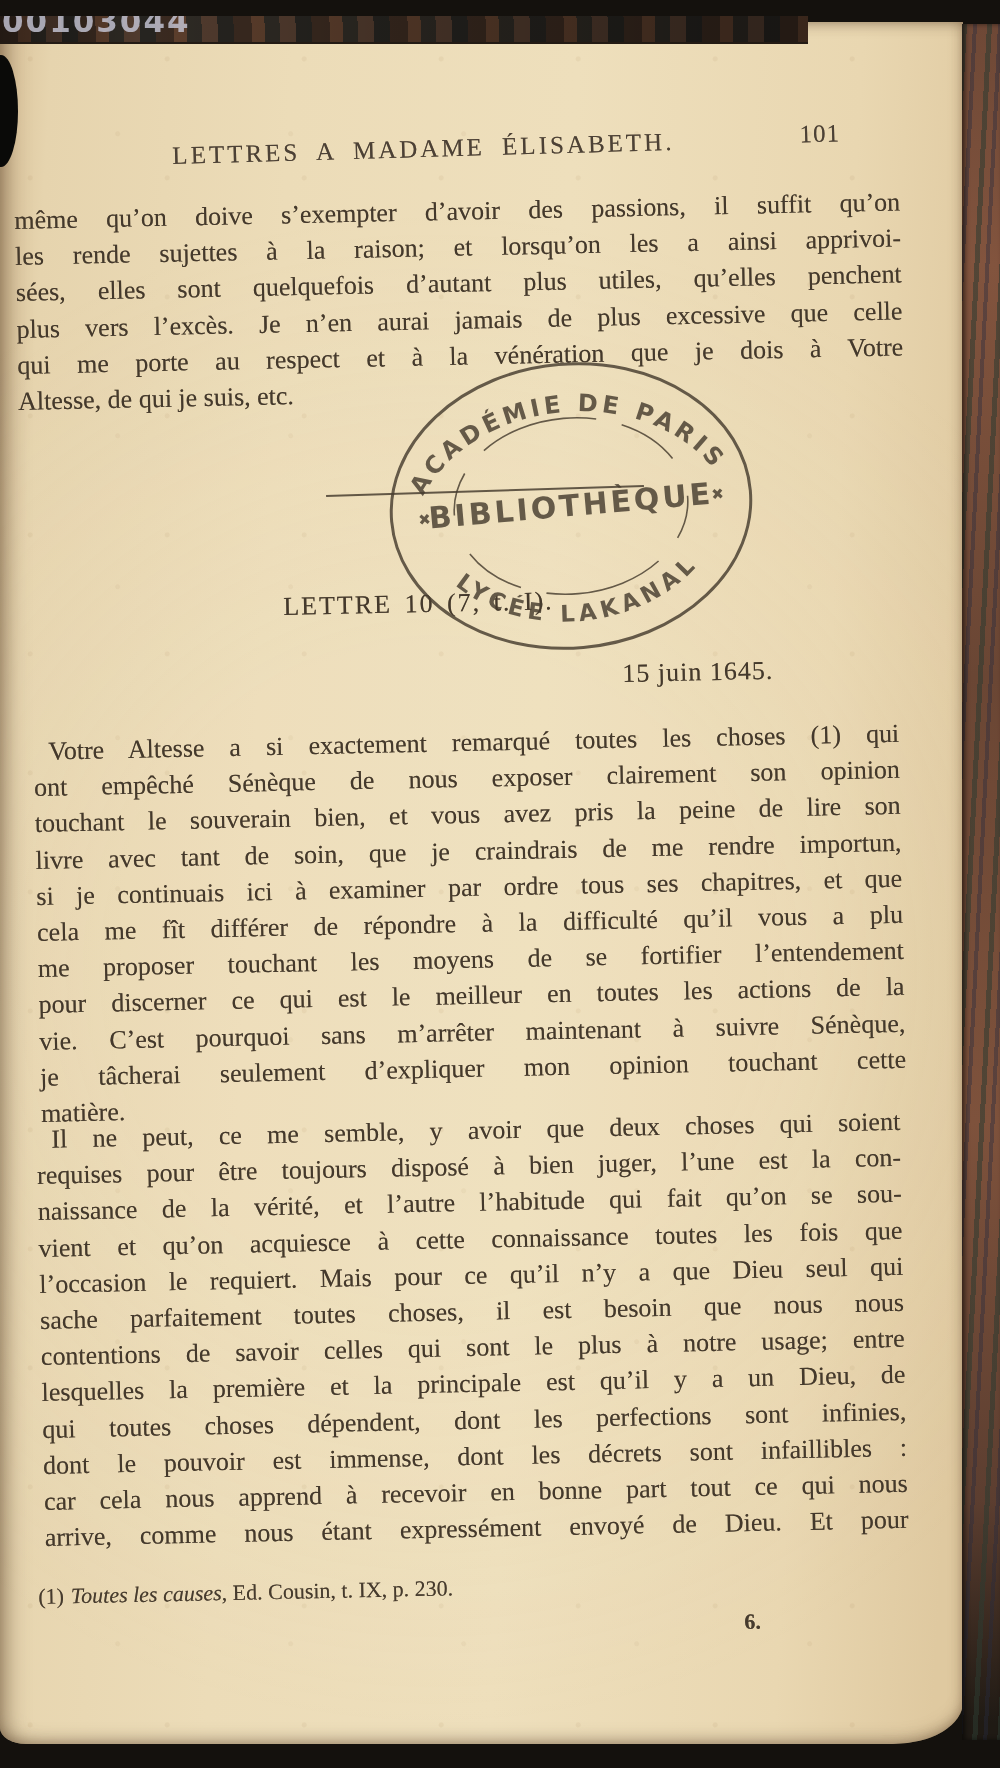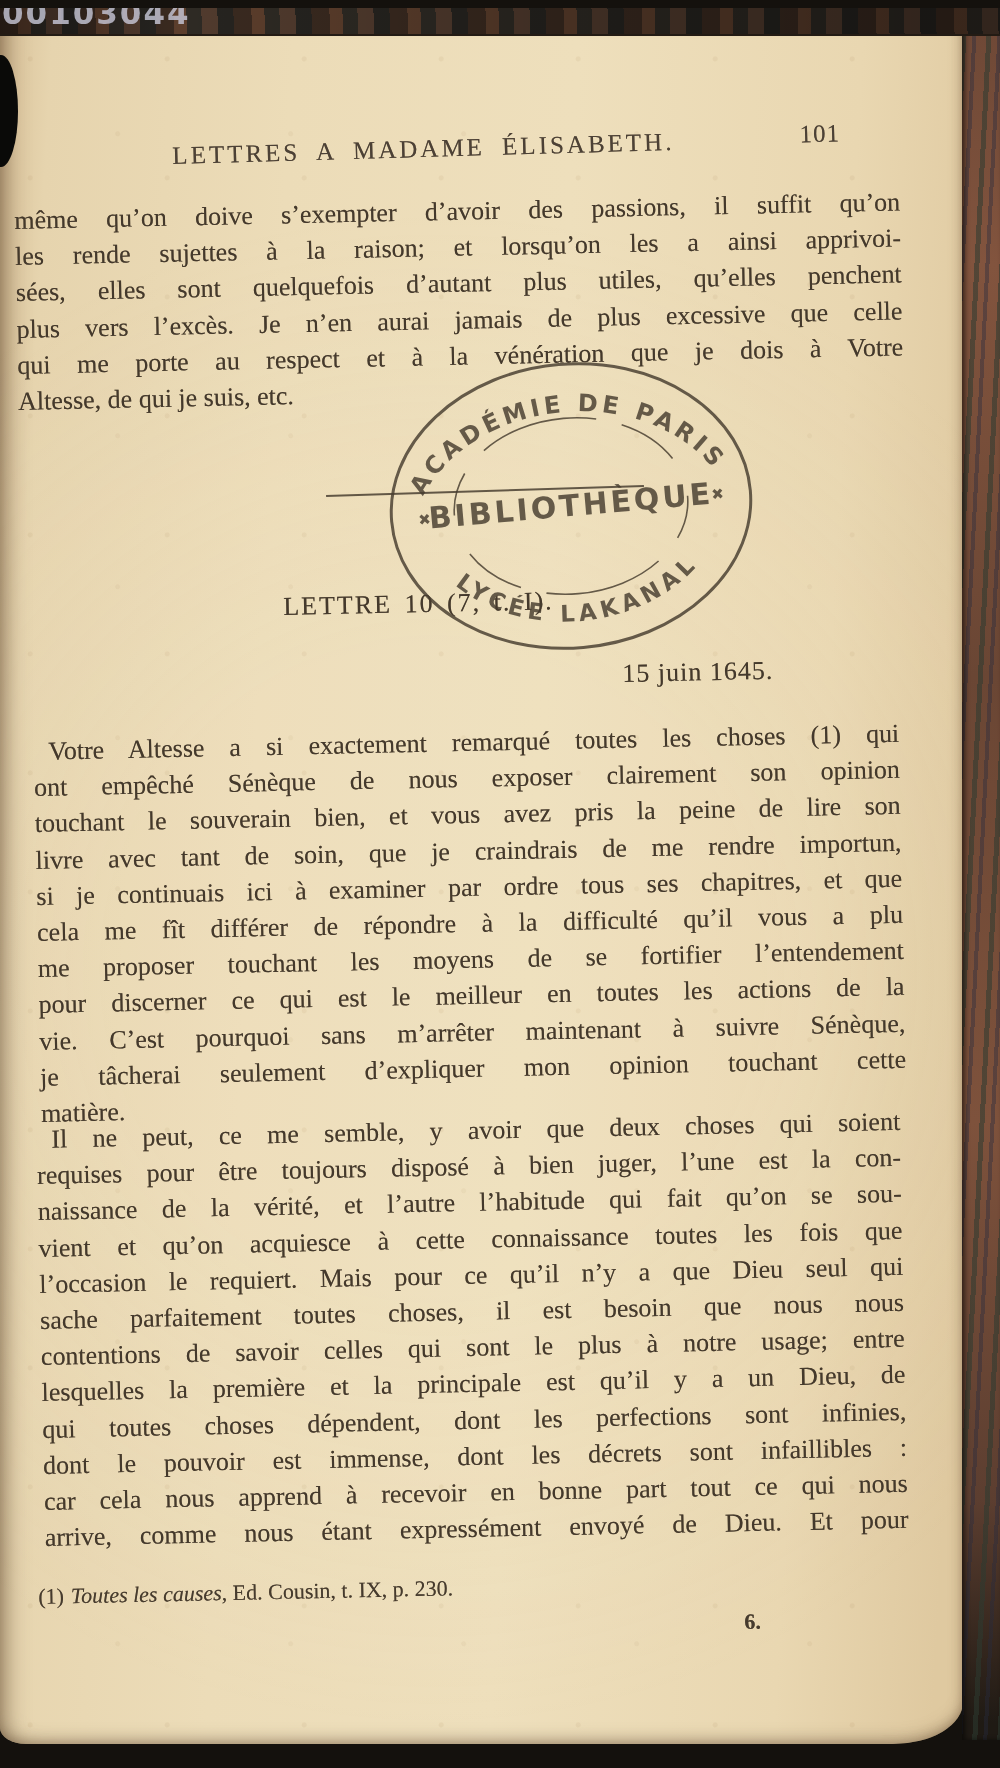--- a/index.html
+++ b/index.html
@@ -13,21 +13,21 @@
          box-shadow:inset 16px 0 24px -12px rgba(95,70,45,.65),
                     inset -8px 0 14px -8px rgba(120,90,60,.55),
                     inset 0 -10px 18px -10px rgba(90,70,50,.55),
                     inset 0 10px 14px -10px rgba(90,70,50,.45);}
   .paper::before{content:"";position:absolute;inset:0;pointer-events:none;border-radius:inherit;
          background-image:
            radial-gradient(circle at 22% 31%, rgba(140,100,55,.07) 0 2px, rgba(0,0,0,0) 3px),
            radial-gradient(circle at 68% 74%, rgba(140,100,55,.06) 0 2px, rgba(0,0,0,0) 3px),
            radial-gradient(circle at 45% 55%, rgba(255,245,220,.10) 0 30%, rgba(0,0,0,0) 70%);
          background-size:137px 119px,173px 151px,100% 100%;}
-  .top-band{position:absolute;left:0;top:8px;width:1000px;height:26px;overflow:hidden;z-index:6;
+  .top-band{position:absolute;left:0;top:16px;width:808px;height:26px;overflow:hidden;z-index:6;
          background:linear-gradient(90deg,rgba(0,0,0,.40),rgba(0,0,0,0) 18%,rgba(0,0,0,.22) 55%,rgba(0,0,0,.38) 92%),
            repeating-linear-gradient(88deg,#3a2a20 0 18px,#5c3e2c 18px 31px,#2e2a24 31px 46px,#513b2e 46px 62px,#262420 62px 78px);
          border-bottom:2px solid #231b14;}
   .serial{position:absolute;left:2px;top:-13px;font-family:"DejaVu Sans","Liberation Sans",sans-serif;
          font-size:31px;font-weight:600;letter-spacing:2px;color:rgba(198,198,214,.82);}
   .right-strip{position:absolute;left:962px;top:24px;width:38px;height:1716px;z-index:5;
          background:repeating-linear-gradient(93deg,rgba(44,58,48,.55) 0 5px,rgba(0,0,0,0) 5px 11px,rgba(38,42,62,.40) 11px 15px,rgba(0,0,0,0) 15px 25px),
            linear-gradient(180deg,#6e4836,#82543e 14%,#6a4634 38%,#7e523c 64%,#5c3e30 86%,#1f1a14 99%);
          box-shadow:inset 3px 0 5px rgba(0,0,0,.55);}
   .blob{position:absolute;left:-16px;top:55px;width:34px;height:112px;border-radius:50%;

